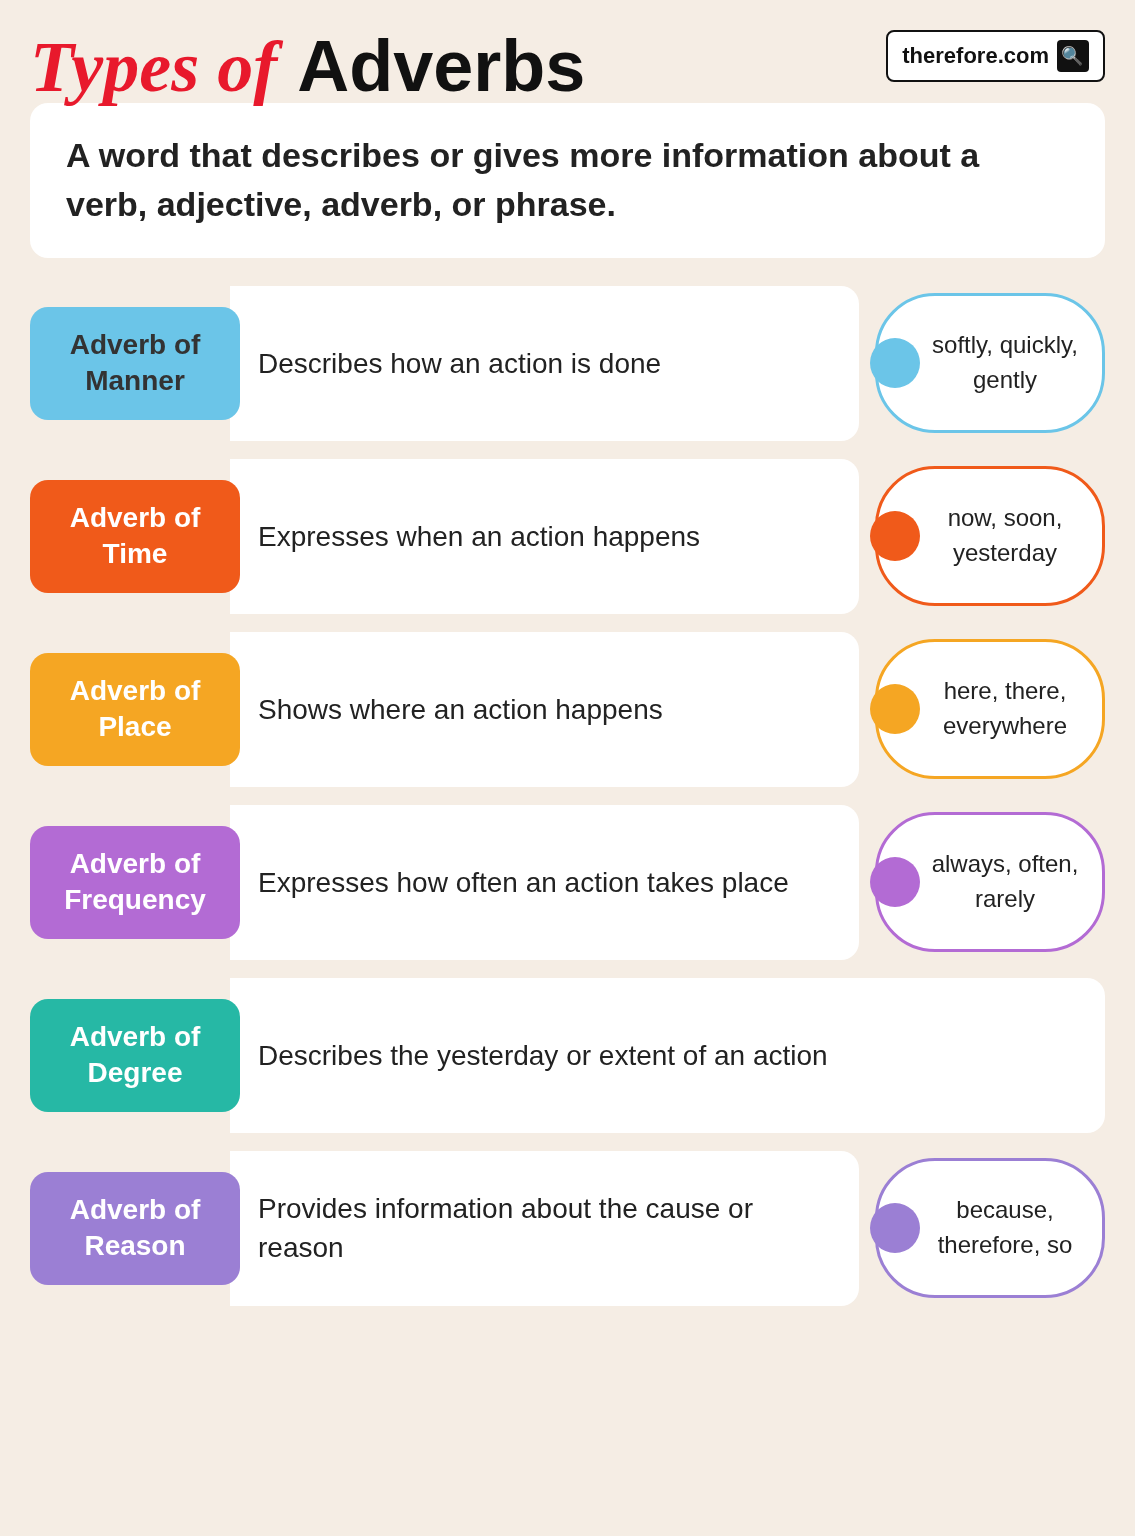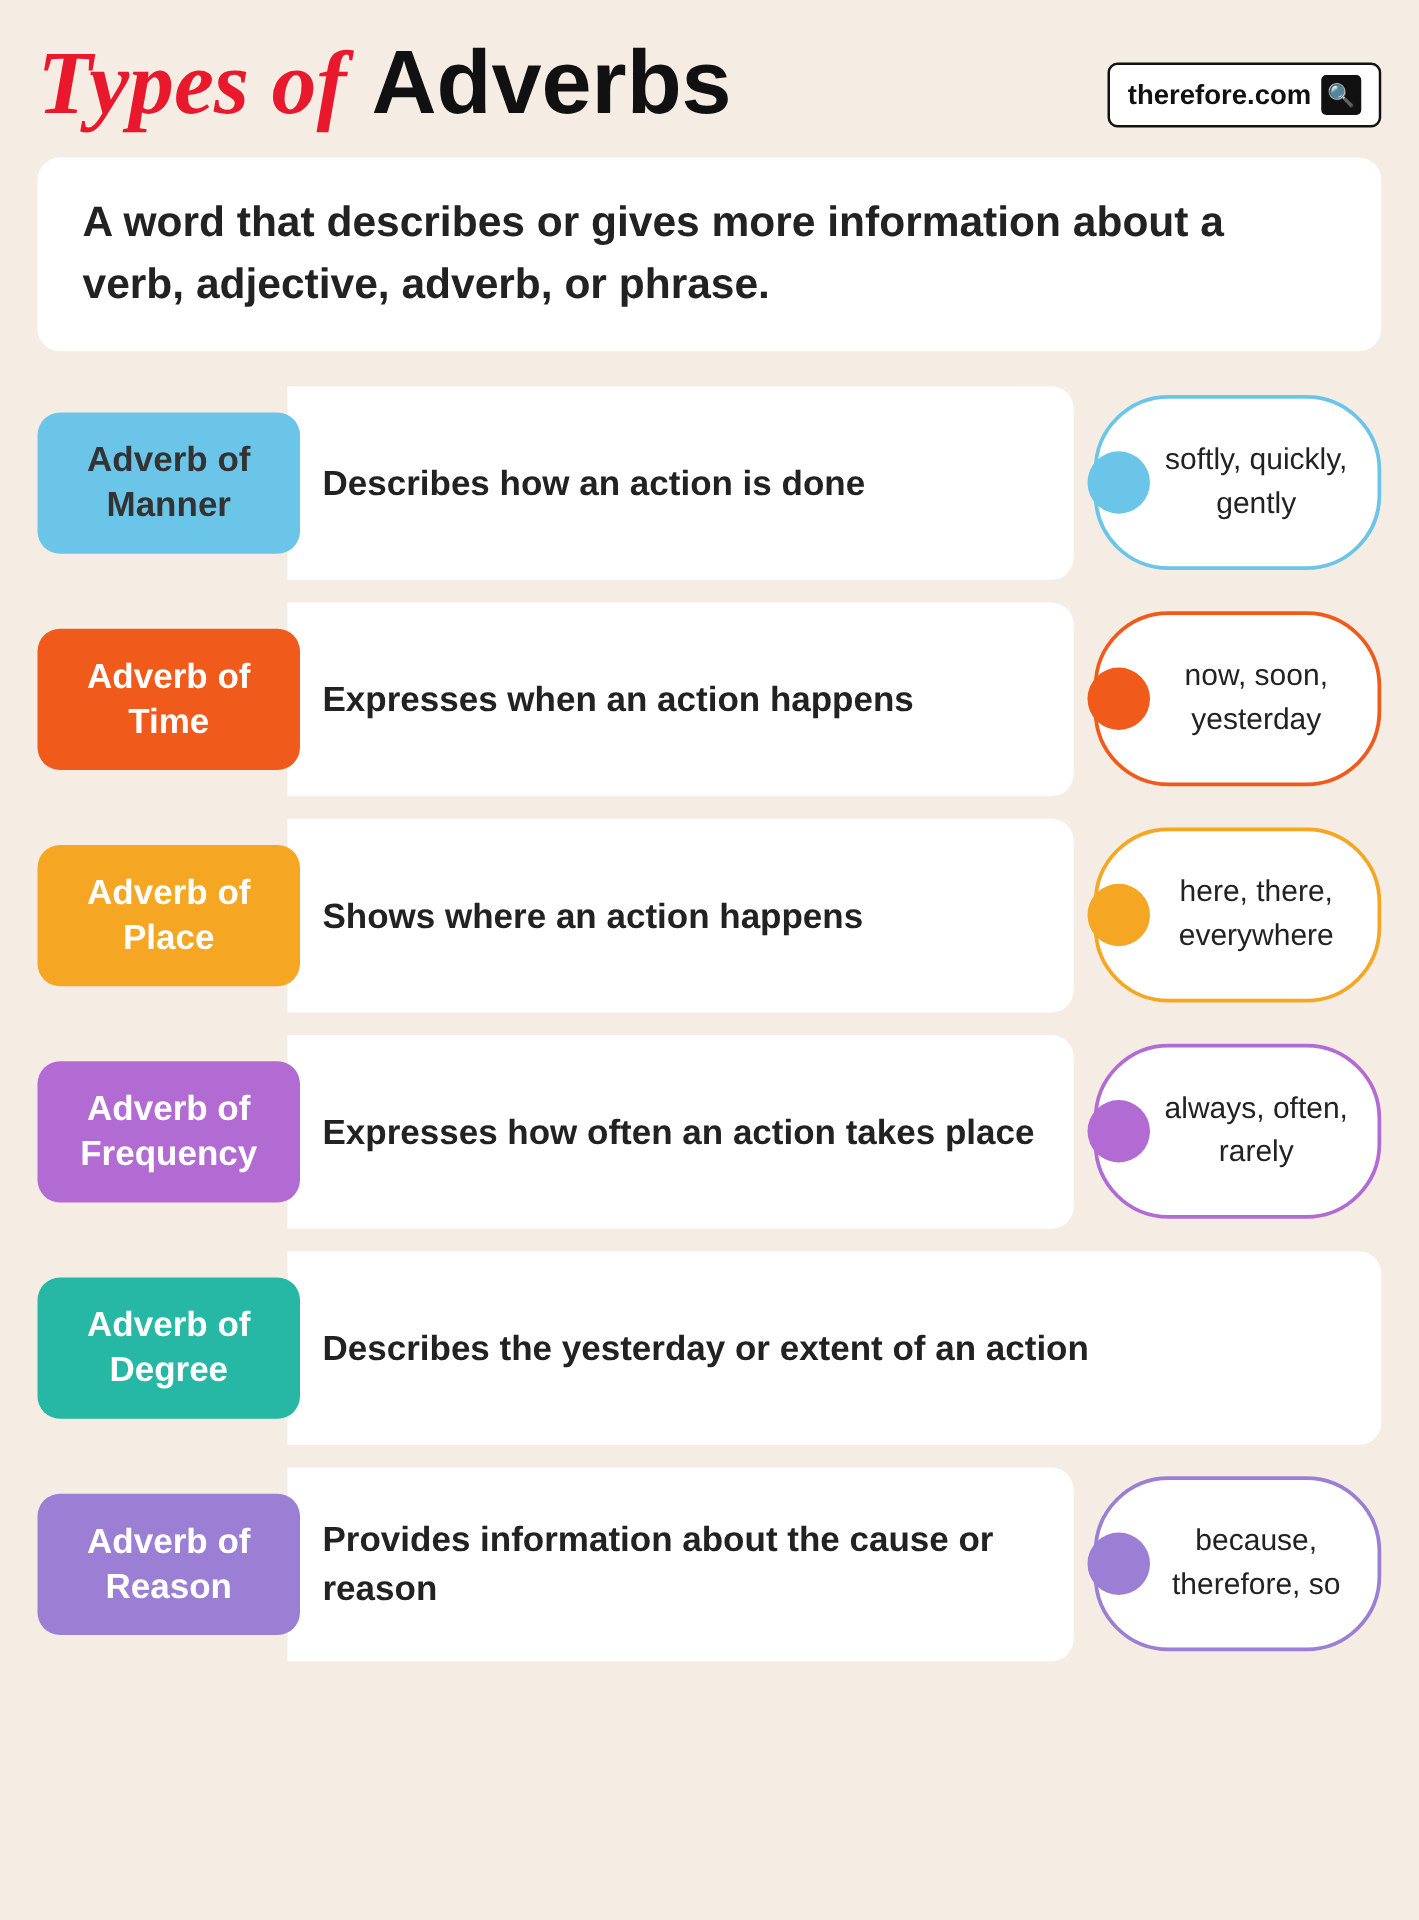--- a/index.html
+++ b/index.html
@@ -7,23 +7,22 @@
       background-color: #f5ede4;
       font-family: 'Arial', sans-serif;
       width: 1135px;
       min-height: 1536px;
       padding: 30px 30px 40px 30px;
     }
 
     
     .header {
       display: flex;
-      align-items: flex-end;
+      align-items: flex-start;
       justify-content: space-between;
-      margin-bottom: 24px;
     }
     .title {
       font-size: 72px;
       line-height: 1;
     }
     .title .types-of {
       color: #e8192c;
       font-family: 'Georgia', serif;
       font-style: italic;
       font-weight: bold;
@@ -102,21 +101,20 @@
       background: white;
       border-radius: 0 18px 18px 0;
       margin-left: -10px;
       padding: 20px 20px 20px 28px;
       font-size: 28px;
       color: #222;
       line-height: 1.4;
       height: 155px;
       display: flex;
       align-items: center;
-      font-weight: bold;
     }
 
     
     .example-outer {
       width: 230px;
       min-width: 230px;
       height: 140px;
       border-radius: 60px;
       border: 3px solid;
       display: flex;

